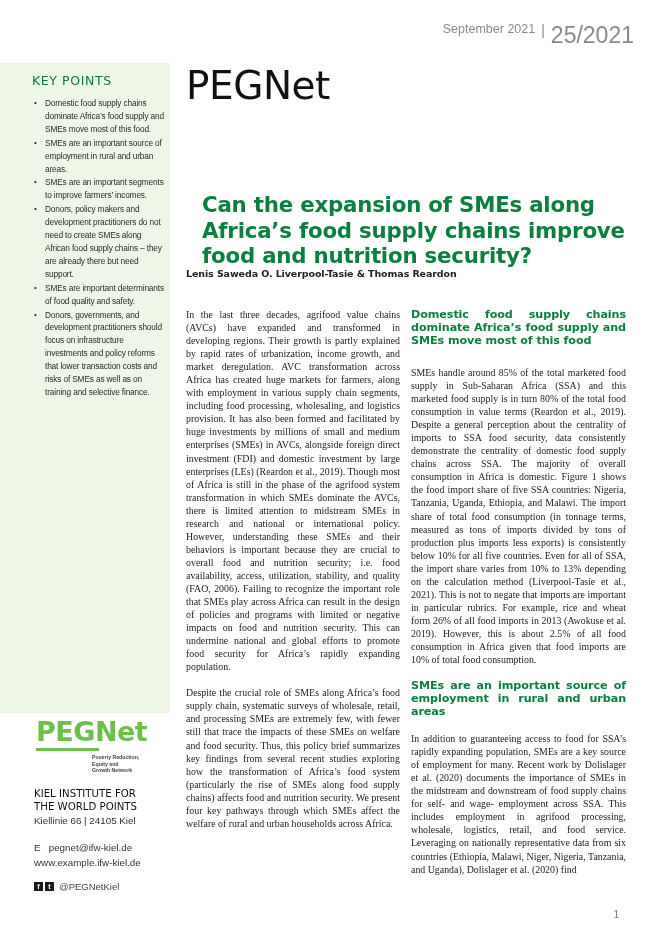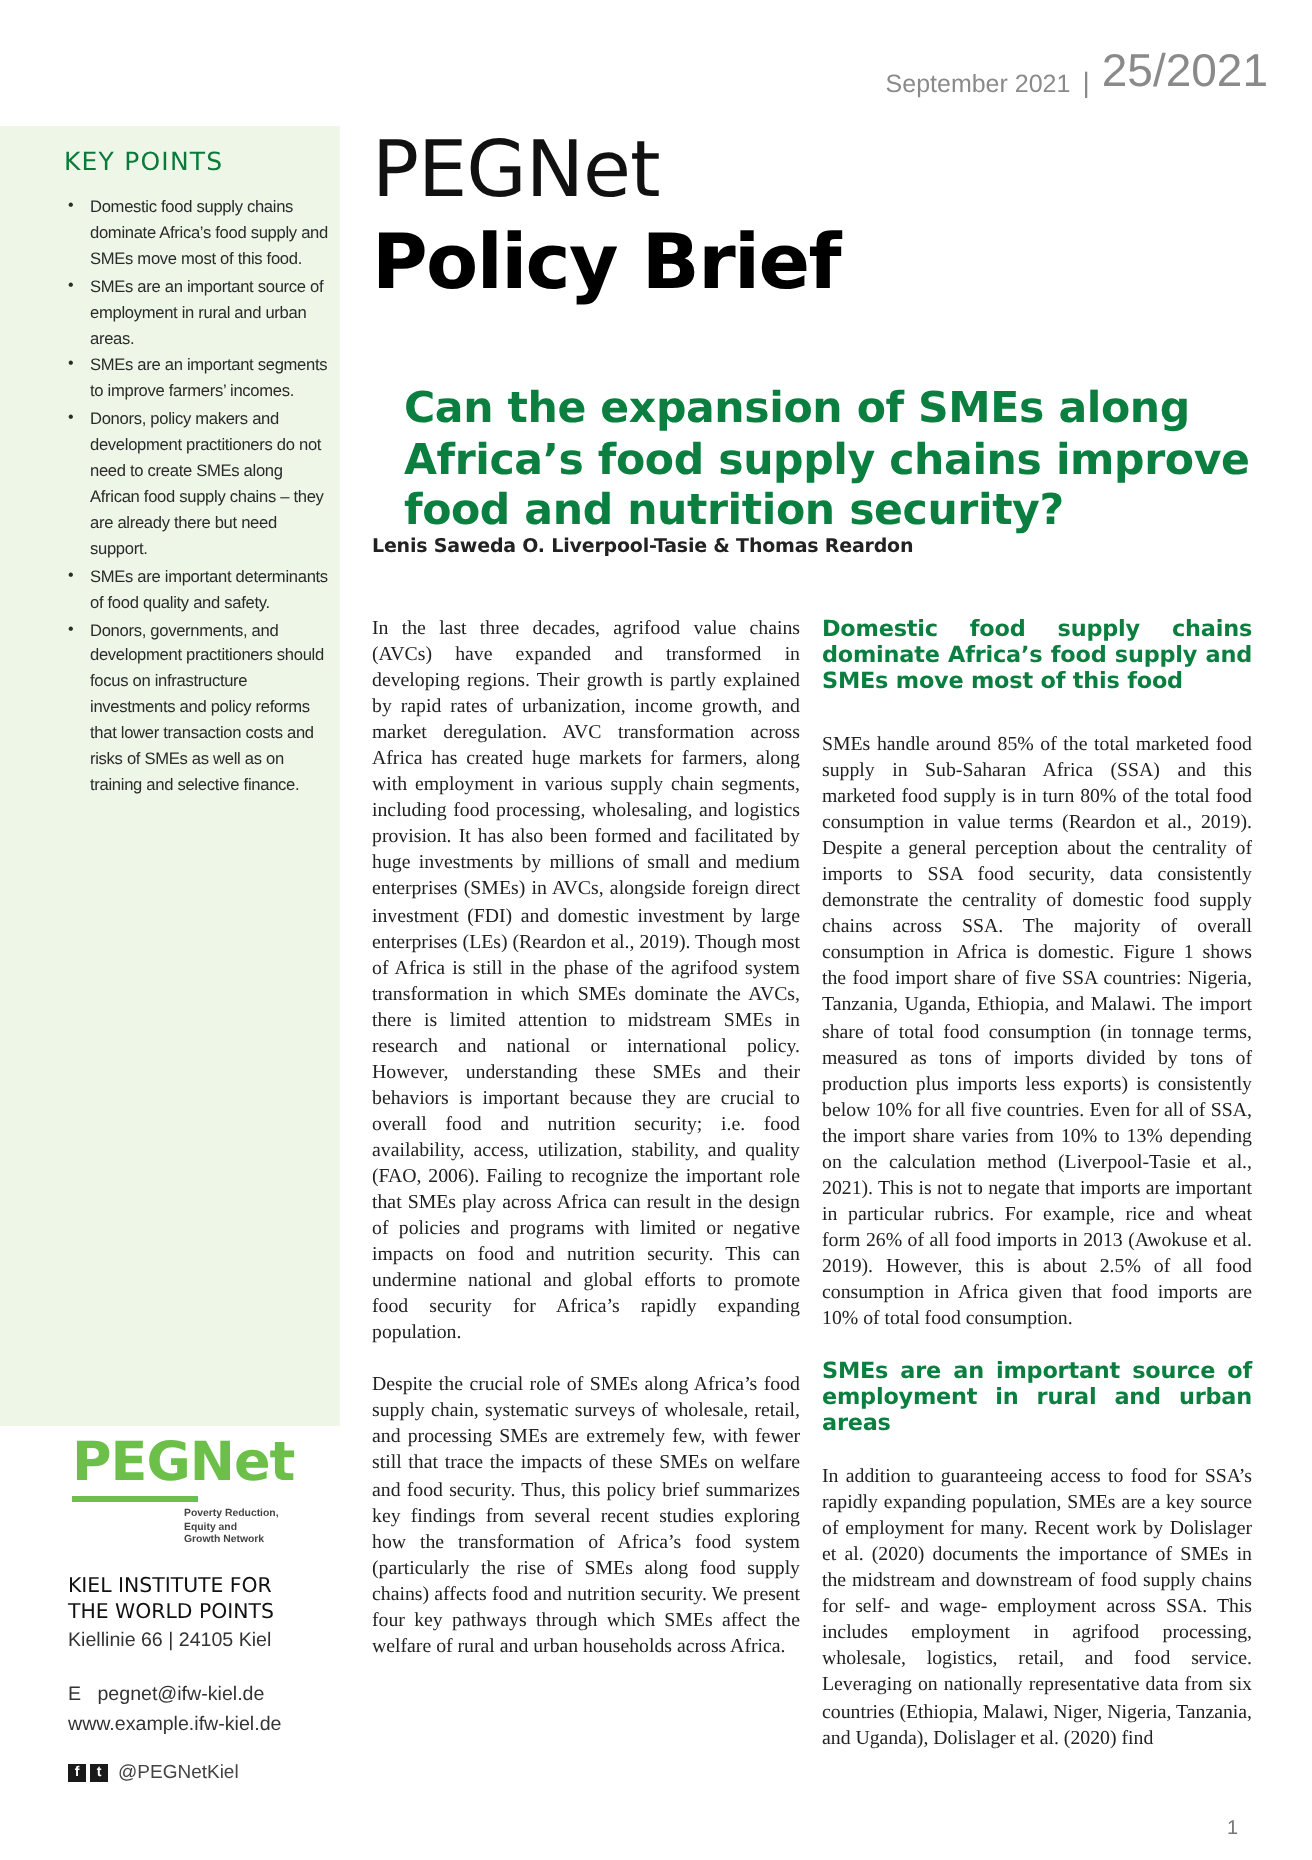--- a/index.html
+++ b/index.html
@@ -1,18 +1,18 @@
 <!DOCTYPE html>
 <html><head>
 <meta charset="utf-8">
 <style>
   html, body { margin: 0; padding: 0; background: #ffffff; }
   body { width: 656px; height: 930px; position: relative; overflow: hidden; font-family: "Liberation Sans", sans-serif; color: #1a1a1a; }
 
-  .header-meta { position: absolute; top: 22px; right: 22px; display: flex; align-items: flex-end; color: #8a8a8a; margin-left: 44px; }
+  .header-meta { position: absolute; top: 22px; right: 22px; display: flex; align-items: flex-start; color: #8a8a8a; margin-left: 44px; }
   .header-date { font-size: 12.5px; }
   .header-sep { font-size: 14px; margin: 0 6px; }
   .header-num { font-size: 23px; }
 
   .sidebar { position: absolute; left: 0; top: 63px; width: 170px; height: 650px; background: #eef6e7; }
   .kp-title { position: absolute; left: 32px; top: 10px; font-family: "DejaVu Sans", sans-serif; font-weight: normal; font-size: 12.5px; letter-spacing: 0.6px; color: #0a7a3a; }
   .kp-list { position: absolute; left: 34px; top: 34px; width: 130px; margin: 0; padding: 0; list-style: none; }
   .kp-list li { position: relative; padding-left: 11px; font-size: 8.3px; line-height: 12.9px; color: #2b2b2b; margin-bottom: 1px; letter-spacing: -0.15px; }
   .kp-list li::before { content: "•"; position: absolute; left: 0; top: 0; font-size: 8px; }
 
@@ -90,21 +90,20 @@
 </div>
 
 <div class="social">
   <span class="soc-icon">f</span>
   <span class="soc-icon">t</span>
   <span style="margin-left:3px">@PEGNetKiel</span>
 </div>
 
 <div class="brand">
   <div class="brand-top">PEGNet</div>
-  <div class="brand-bot">Policy Brief</div>
 </div>
 
 <h1 class="main-title" style="margin:16px">Can the expansion of SMEs along Africa’s food supply chains improve food and nutrition security?</h1>
 <div class="authors">Lenis Saweda O. Liverpool-Tasie &amp; Thomas Reardon</div>
 
 <div class="col col-left">
   <p>In the last three decades, agrifood value chains (AVCs) have expanded and transformed in developing regions. Their growth is partly explained by rapid rates of urbanization, income growth, and market deregulation. AVC transformation across Africa has created huge markets for farmers, along with employment in various supply chain segments, including food processing, wholesaling, and logistics provision. It has also been formed and facilitated by huge investments by millions of small and medium enterprises (SMEs) in AVCs, alongside foreign direct investment (FDI) and domestic investment by large enterprises (LEs) (Reardon et al., 2019). Though most of Africa is still in the phase of the agrifood system transformation in which SMEs dominate the AVCs, there is limited attention to midstream SMEs in research and national or international policy. However, understanding these SMEs and their behaviors is important because they are crucial to overall food and nutrition security; i.e. food availability, access, utilization, stability, and quality (FAO, 2006). Failing to recognize the important role that SMEs play across Africa can result in the design of policies and programs with limited or negative impacts on food and nutrition security. This can undermine national and global efforts to promote food security for Africa’s rapidly expanding population.</p>
   <p>Despite the crucial role of SMEs along Africa’s food supply chain, systematic surveys of wholesale, retail, and processing SMEs are extremely few, with fewer still that  trace the impacts of these SMEs on welfare and food security. Thus, this policy brief summarizes key findings from several recent studies exploring how the transformation of Africa’s food system (particularly the rise of SMEs along food supply chains) affects food and nutrition security. We present four key pathways through which SMEs affect the welfare of rural and urban households across Africa.</p>
 </div>
 

